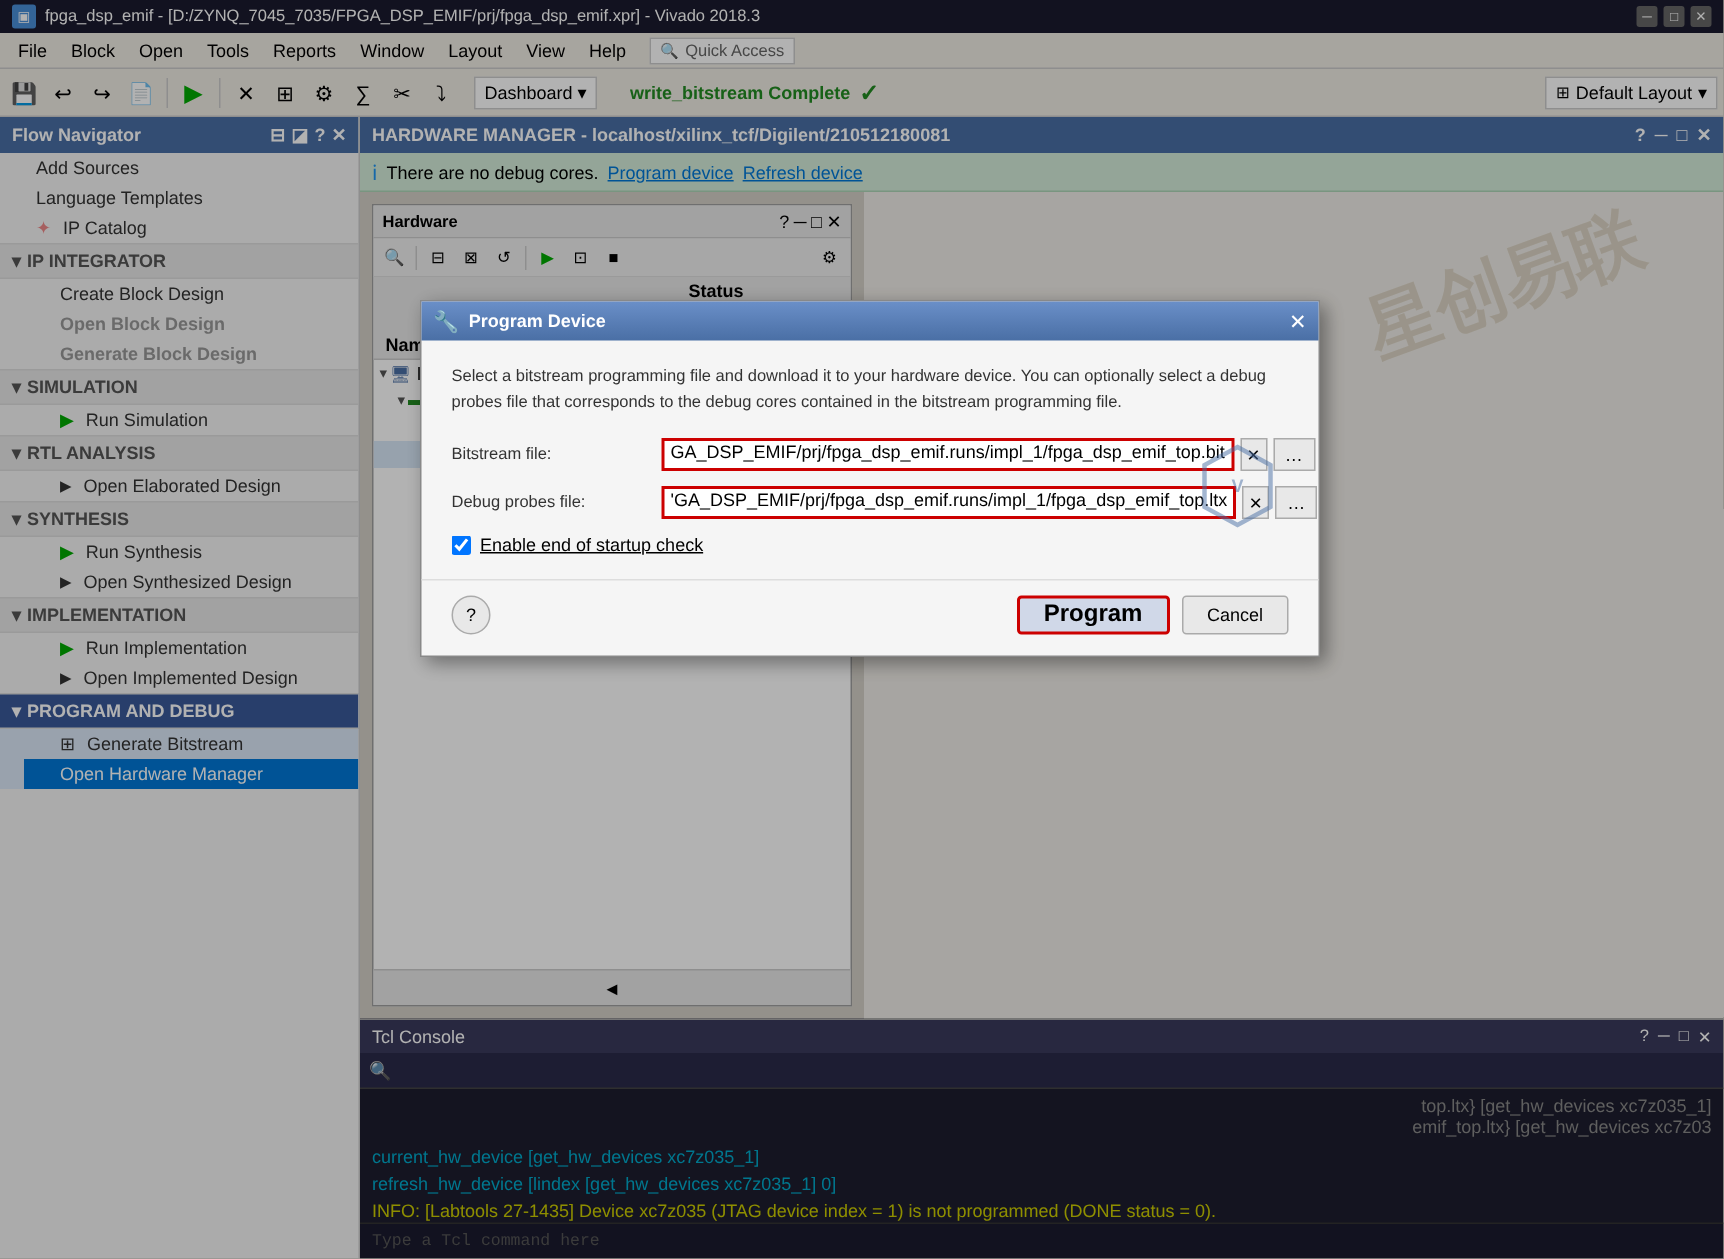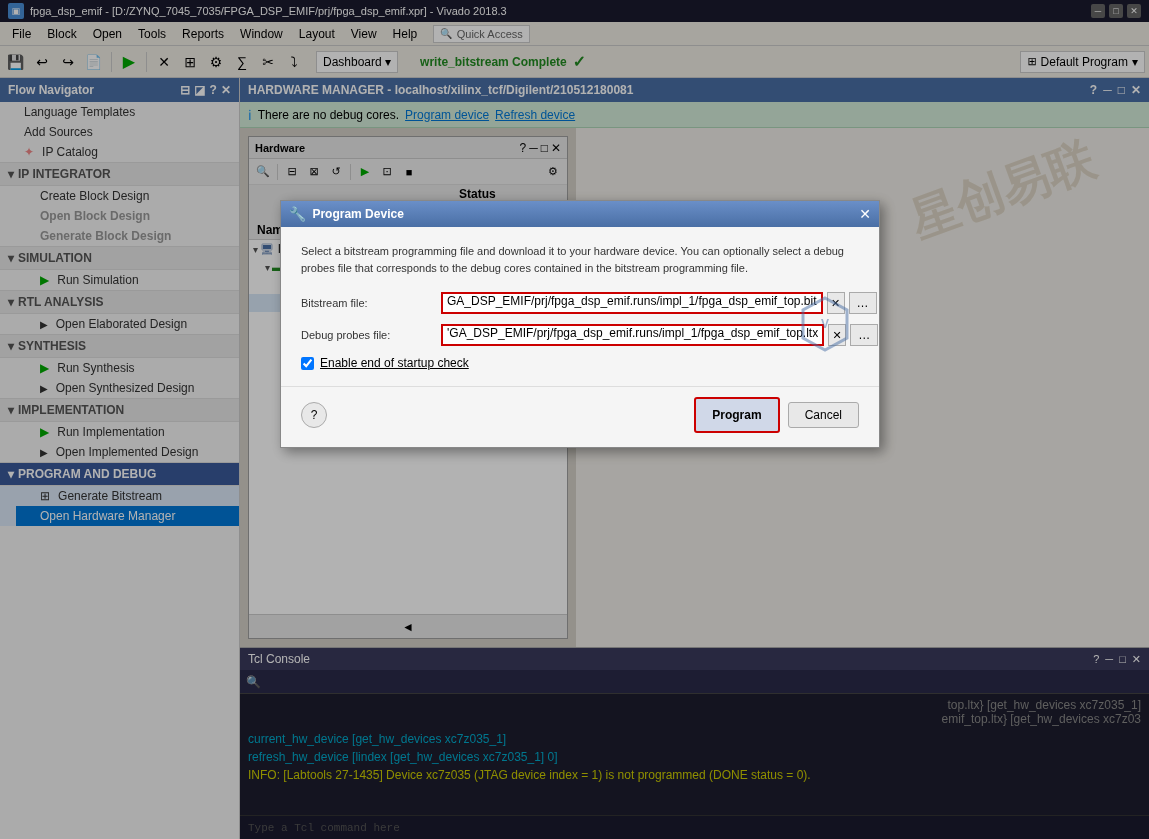--- a/index.html
+++ b/index.html
@@ -84,21 +84,21 @@
     .hw-tree-status.open { color: #0078d7; }
     .hw-tree-status.na { color: #888; }
     .hw-tree-status.not-programmed { color: #cc7700; }
     .hw-indent-1 { padding-left: 16px; }
     .hw-indent-2 { padding-left: 32px; }
 
     
     .hw-nav-arrow { display: flex; align-items: center; justify-content: center; height: 24px; background: #e8e8e8; border-top: 1px solid #ccc; cursor: pointer; font-size: 14px; }
 
     
-    .tcl-area { height: 192px; border-top: 1px solid #aaa; display: flex; flex-direction: column; background: #1e1e2e; }
+    .tcl-area { height: 160px; border-top: 1px solid #aaa; display: flex; flex-direction: column; background: #1e1e2e; }
     .tcl-header { background: #3a3a5c; color: white; height: 22px; display: flex; align-items: center; padding: 0 8px; justify-content: space-between; font-size: 11px; }
     .tcl-header-right { display: flex; gap: 6px; align-items: center; }
     .tcl-header-btn { cursor: pointer; font-size: 11px; }
     .tcl-toolbar { background: #2a2a4a; height: 24px; display: flex; align-items: center; padding: 0 4px; border-bottom: 1px solid #444; }
     .tcl-tb-btn { color: #aaa; width: 20px; height: 20px; display: flex; align-items: center; justify-content: center; cursor: pointer; font-size: 12px; }
     .tcl-content { flex: 1; overflow-y: auto; padding: 4px 8px; font-family: 'Courier New', monospace; font-size: 11px; }
     .tcl-line { color: #00cc00; line-height: 1.5; }
     .tcl-line-cmd { color: #00aacc; }
     .tcl-line-info { color: #cccc00; }
     .tcl-input-area { background: #1a1a2e; height: 24px; display: flex; align-items: center; padding: 0 8px; border-top: 1px solid #333; }
@@ -116,21 +116,21 @@
     .dialog-desc { font-size: 11px; color: #333; margin-bottom: 16px; line-height: 1.5; }
     .dialog-field { display: flex; align-items: center; margin-bottom: 10px; }
     .dialog-label { width: 140px; font-size: 11px; color: #333; flex-shrink: 0; }
     .dialog-input-group { display: flex; align-items: center; flex: 1; gap: 4px; }
     .dialog-input { flex: 1; height: 22px; border: 2px solid #cc0000; padding: 0 4px; font-size: 11px; font-family: 'Courier New', monospace; background: white; overflow: hidden; white-space: nowrap; }
     .dialog-input-x { width: 18px; height: 22px; background: #e8e8e8; border: 1px solid #aaa; display: flex; align-items: center; justify-content: center; cursor: pointer; font-size: 11px; }
     .dialog-input-browse { width: 28px; height: 22px; background: #e8e8e8; border: 1px solid #aaa; display: flex; align-items: center; justify-content: center; cursor: pointer; font-size: 12px; }
     .dialog-checkbox { display: flex; align-items: center; gap: 6px; margin-top: 8px; font-size: 11px; text-decoration: underline; }
     .dialog-checkbox input { width: 13px; height: 13px; }
     .dialog-footer { display: flex; justify-content: flex-end; align-items: center; padding: 10px 20px 14px; gap: 8px; border-top: 1px solid #ddd; }
-    .dialog-program-btn { background: #d0d8e8; border: 2px solid #cc0000; height: 36px; padding: 0 16px; cursor: pointer; font-size: 12px; font-weight: bold; border-radius: 3px; }
+    .dialog-program-btn { background: #d0d8e8; border: 2px solid #cc0000; height: 26px; padding: 0 16px; cursor: pointer; font-size: 16px; font-weight: bold; border-radius: 3px; }
     .dialog-cancel-btn { background: #e8e8e8; border: 1px solid #aaa; height: 26px; padding: 0 16px; cursor: pointer; font-size: 12px; border-radius: 3px; }
     .dialog-help-btn { width: 26px; height: 26px; background: #e8e8e8; border: 1px solid #aaa; border-radius: 50%; cursor: pointer; font-size: 12px; display: flex; align-items: center; justify-content: center; margin-right: auto; }
 
     
     .write-bitstream-status { display: flex; align-items: center; gap: 6px; font-size: 12px; font-weight: bold; color: #228B22; }
 
     
     ::-webkit-scrollbar { width: 8px; height: 8px; }
     ::-webkit-scrollbar-track { background: #e0e0e0; }
     ::-webkit-scrollbar-thumb { background: #a0a0a0; border-radius: 2px; }
@@ -182,45 +182,45 @@
   <div class="toolbar-btn">⤵</div>
   <div class="toolbar-dropdown">
     <span>Dashboard ▾</span>
   </div>
   <div class="write-bitstream-status" style="margin-left:20px;">
     <span>write_bitstream Complete</span>
     <span style="color:#228B22;font-size:16px;">✓</span>
   </div>
   <div class="layout-dropdown">
     <span style="font-size:11px;">⊞</span>
-    <span>Default Program</span>
+    <span>Default Layout</span>
     <span>▾</span>
   </div>
 </div>
 
 <div class="main-content">
 
   <div class="flow-navigator">
     <div class="flow-nav-header">
       <span>Flow Navigator</span>
       <div class="flow-nav-header-icons">
         <span class="flow-nav-header-icon">⊟</span>
         <span class="flow-nav-header-icon">◪</span>
         <span class="flow-nav-header-icon">?</span>
         <span class="flow-nav-header-icon">✕</span>
       </div>
     </div>
     <div class="flow-nav-content">
 
       <div class="nav-section">
         <div class="nav-item">
+          <span>Add Sources</span>
+        </div>
+        <div class="nav-item">
           <span>Language Templates</span>
-        </div>
-        <div class="nav-item">
-          <span>Add Sources</span>
         </div>
         <div class="nav-item">
           <span style="color:#e88;margin-right:4px;">✦</span>
           <span>IP Catalog</span>
         </div>
       </div>
 
       <div class="nav-group-header">
         <span class="nav-group-arrow">▾</span>
         <span>IP INTEGRATOR</span>

